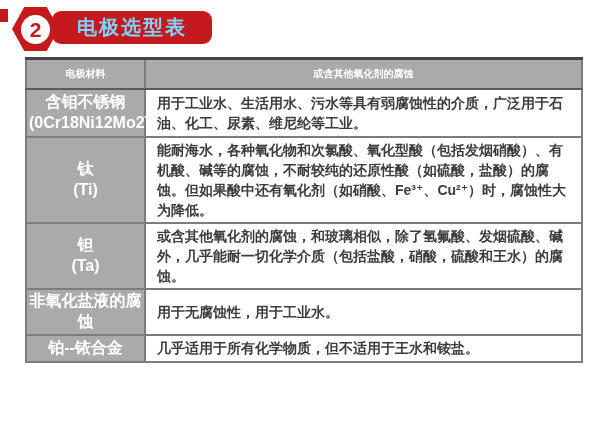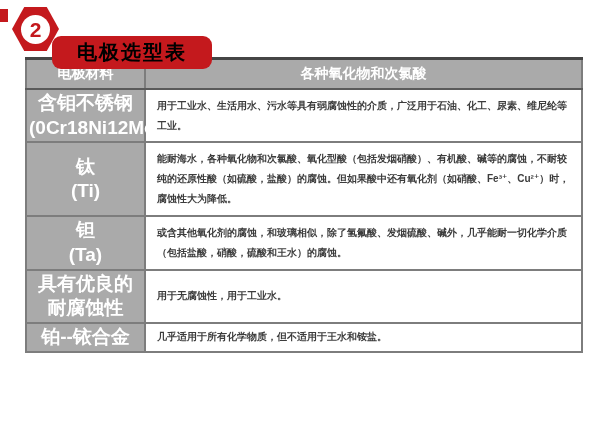--- a/index.html
+++ b/index.html
@@ -17,40 +17,40 @@
     display:flex;align-items:center;justify-content:center;z-index:2;
   }
   .hex-circle{
     width:29px;height:29px;border-radius:50%;background:#ffffff;
     display:flex;align-items:center;justify-content:center;
     color:var(--red);font-size:21px;font-weight:bold;line-height:1;
   }
   .title-banner{
     position:absolute;left:52px;top:11px;width:160px;height:33px;background:var(--red);
     border-radius:9px;display:flex;align-items:center;justify-content:center;z-index:1;
-    color:#000000;font-size:20px;font-weight:bold;letter-spacing:2px;margin-top:25px;
+    color:#7dd3fc;font-size:20px;font-weight:bold;letter-spacing:2px;
   }
   
   .table-wrap{position:absolute;left:25px;top:57px;width:558px;}
   table{
     width:100%;border-collapse:collapse;table-layout:fixed;
     border:2px solid #7d7d7d;border-top:3px solid #454545;
   }
   col.mat-col{width:119px;}
   th,td{border:2px solid #7d7d7d;}
   th{
-    background:#aaaaaa;color:#ffffff;font-size:14px;font-weight:bold;
+    background:#aaaaaa;color:#ffffff;font-size:10px;font-weight:bold;
     height:26px;text-align:center;border-bottom:2px solid #5a5a5a;
   }
   td.mat{
-    background:#aaaaaa;color:#ffffff;font-size:19px;font-weight:bold;
+    background:#aaaaaa;color:#ffffff;font-size:16px;font-weight:bold;
     text-align:center;vertical-align:middle;line-height:1.3;padding:1px 2px;
   }
   td.desc{
-    background:#ffffff;color:#3c3c3c;font-size:10px;font-weight:bold;
+    background:#ffffff;color:#3c3c3c;font-size:14px;font-weight:bold;
     text-align:left;vertical-align:middle;line-height:20px;padding:2px 8px 2px 11px;
   }
   tr.r1 td{height:42px;} tr.r2 td{height:45px;} tr.r3 td{height:66px;}
   tr.r4 td{height:68px;} tr.r5 td{height:46px;} tr.r6 td{height:21px;}
   tr.r7 td{height:21px;}
 </style>
 </head>
 <body>
 
 <div class="corner-square"></div>
@@ -65,21 +65,21 @@
 
 <div class="table-wrap">
   <table>
     <colgroup>
         <col class="mat-col">
         <col>
       </colgroup>
     <tbody>
         <tr>
       <th>电极材料</th>
-      <th>各种氧化物和次氯酸</th>
+      <th>或含其他氧化剂的腐蚀</th>
     </tr>
     <tr class="r1">
       <td class="mat">
         <div>含钼不锈钢</div>
         <div>(0Cr18Ni12Mo2Ti)</div>
       </td>
       <td class="desc">用于工业水、生活用水、污水等具有弱腐蚀性的介质，广泛用于石油、化工、尿素、维尼纶等工业。</td>
     </tr>
     <tr class="r4">
       <td class="mat">
@@ -90,21 +90,21 @@
     </tr>
     <tr class="r5">
       <td class="mat">
         <div>钽</div>
         <div>(Ta)</div>
       </td>
       <td class="desc">或含其他氧化剂的腐蚀，和玻璃相似，除了氢氟酸、发烟硫酸、碱外，几乎能耐一切化学介质（包括盐酸，硝酸，硫酸和王水）的腐蚀。</td>
     </tr>
     <tr class="r6">
       <td class="mat">
-        <div>具有优良的耐腐蚀性</div>
+        <div>非氧化盐液的腐蚀</div>
         <div></div>
       </td>
       <td class="desc">用于无腐蚀性，用于工业水。</td>
     </tr>
     <tr class="r7">
       <td class="mat">
         <div>铂--铱合金</div>
         <div></div>
       </td>
       <td class="desc">几乎适用于所有化学物质，但不适用于王水和铵盐。</td>

